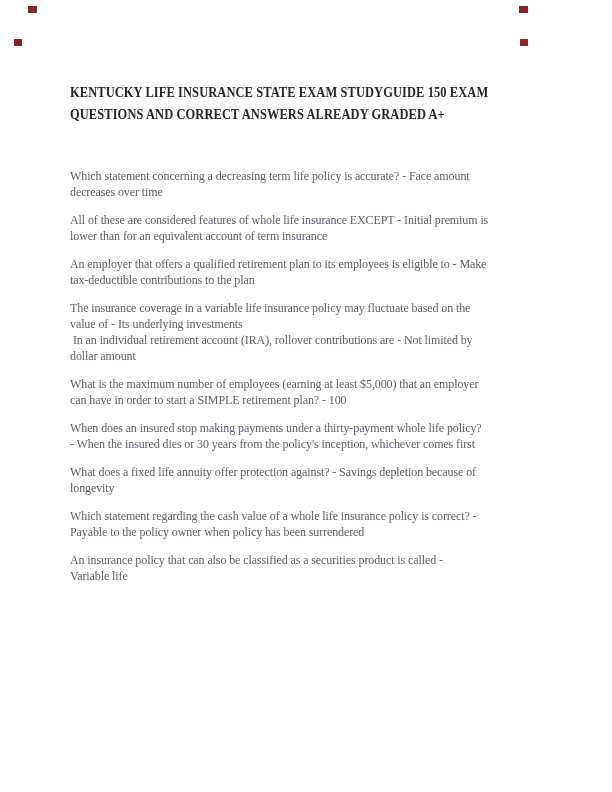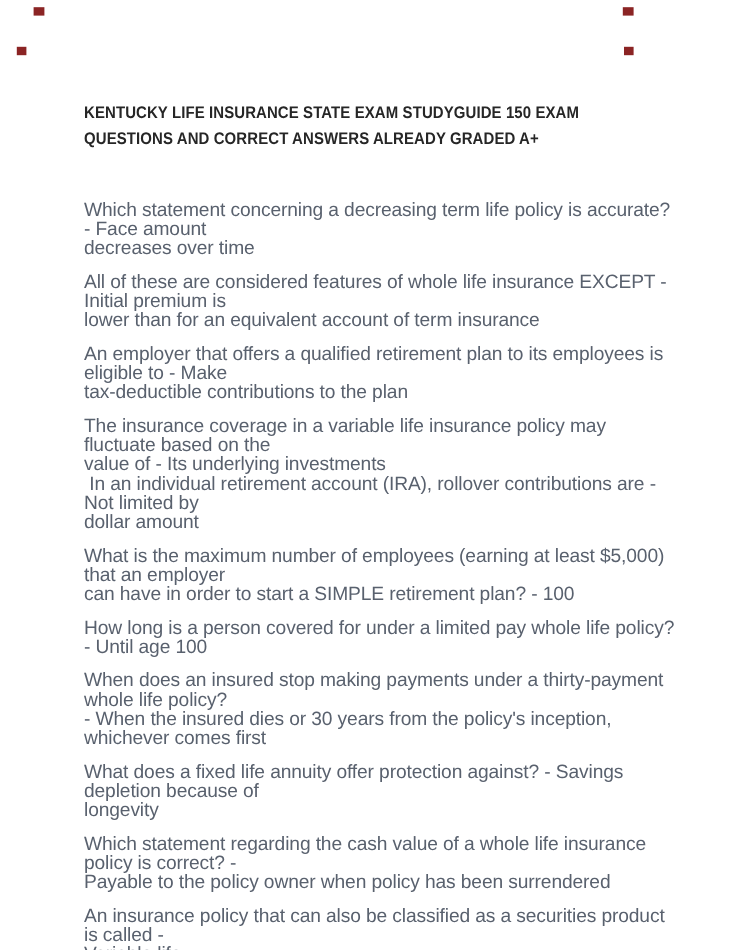--- a/index.html
+++ b/index.html
@@ -2,42 +2,42 @@
 <html><head>
 <meta charset="utf-8">
 <style>
   html, body { margin: 0; padding: 0; background: #ffffff; }
   .page {
     position: relative;
     width: 612px;
     height: 792px;
     background: #ffffff;
     overflow: hidden;
-    font-family: Liberation Sans, sans-serif;
+    font-family: Liberation Serif, serif;
   }
   .content {
     position: absolute;
     left: 70px;
     top: 0;
     width: 494px;
   }
   .doc-title {
     margin: 82px 0 42px 0;
     font-size: 14px;
     font-weight: bold;
     line-height: 22px;
     color: #262626;
     letter-spacing: 0.1px;
     white-space: pre-wrap;
     transform: scaleX(0.89);
     transform-origin: left top;
   }
   .qa {
     margin: 0 0 12px 0;
-    font-size: 16px;
+    font-size: 12px;
     line-height: 16px;
     color: #59616e;
     letter-spacing: -0.1px;
     white-space: pre-wrap;
   }
   .corner-mark {
     position: absolute;
     background: #8b2424;
   }
   .mark-tl { left: 28px; top: 6px;  width: 9px; height: 7px; }
@@ -64,21 +64,20 @@
     <p class="qa">All of these are considered features of whole life insurance EXCEPT - Initial premium is
 lower than for an equivalent account of term insurance</p>
     <p class="qa">An employer that offers a qualified retirement plan to its employees is eligible to - Make
 tax-deductible contributions to the plan</p>
     <p class="qa">The insurance coverage in a variable life insurance policy may fluctuate based on the
 value of - Its underlying investments
  In an individual retirement account (IRA), rollover contributions are - Not limited by
 dollar amount</p>
     <p class="qa">What is the maximum number of employees (earning at least $5,000) that an employer
 can have in order to start a SIMPLE retirement plan? - 100</p>
-    <p class="qa">How long is a person covered for under a limited pay whole life policy? - Until age 100</p>
     <p class="qa">When does an insured stop making payments under a thirty-payment whole life policy?
 - When the insured dies or 30 years from the policy's inception, whichever comes first</p>
     <p class="qa">What does a fixed life annuity offer protection against? - Savings depletion because of
 longevity</p>
     <p class="qa">Which statement regarding the cash value of a whole life insurance policy is correct? -
 Payable to the policy owner when policy has been surrendered</p>
     <p class="qa">An insurance policy that can also be classified as a securities product is called -
 Variable life</p>
   </div>
 

